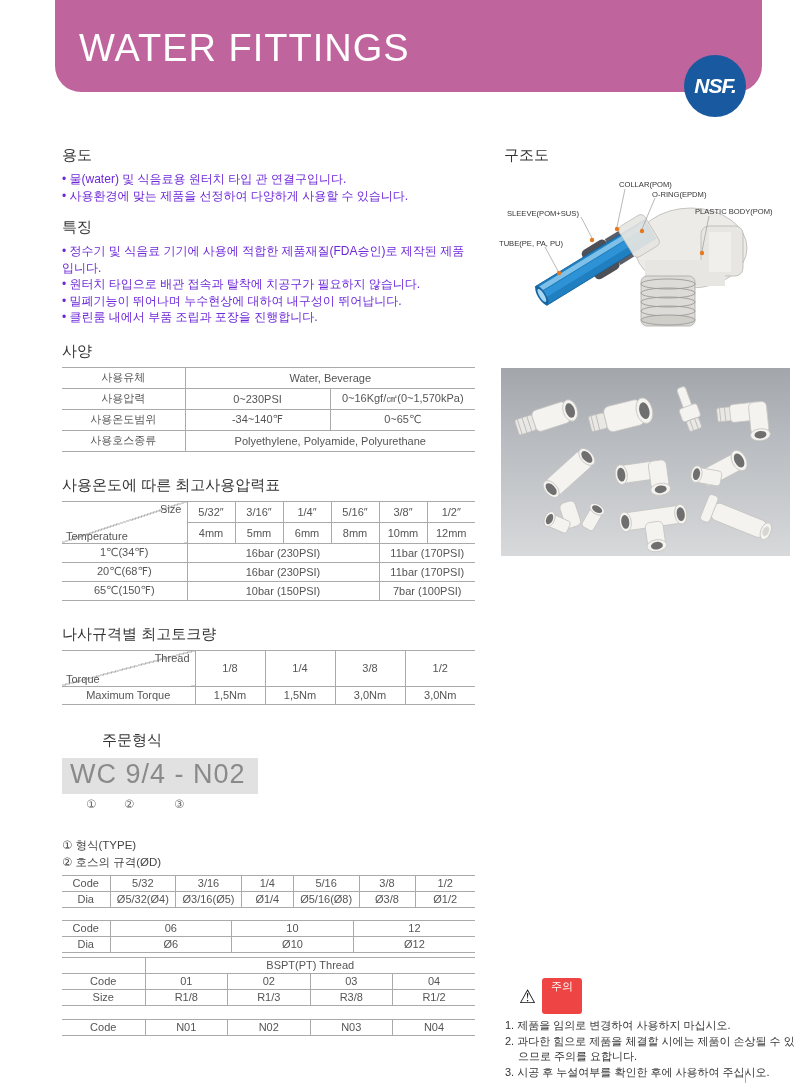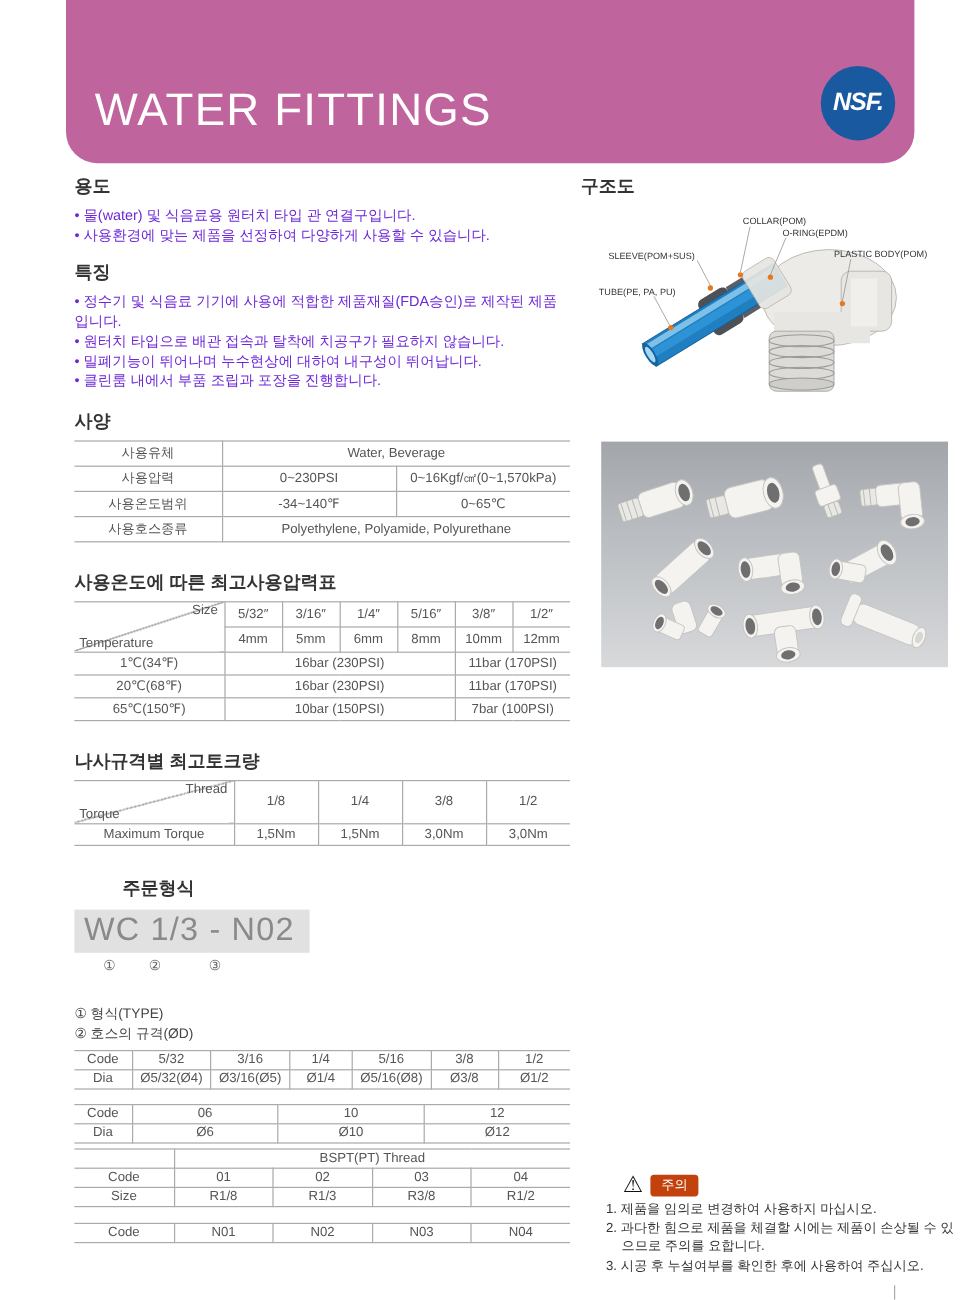--- a/index.html
+++ b/index.html
@@ -1,63 +1,63 @@
 <!DOCTYPE html>
 <html><head>
 <meta charset="utf-8">
 <style>
   html,body{margin:0;padding:0;background:#fff;}
   body{width:809px;height:1083px;position:relative;overflow:hidden;
        font-family:"Liberation Sans","DejaVu Sans",sans-serif;color:#444;}
   
-  .banner{position:absolute;left:55px;top:0;width:707px;height:136px;
+  .banner{position:absolute;left:55px;top:0;width:707px;height:92px;
           background:#c0649e;border-radius:0 0 26px 26px;}
   .banner-title{position:absolute;left:24px;bottom:22px;color:#fff;font-size:38px;
                 letter-spacing:1px;font-weight:normal;}
   .nsf{position:absolute;right:16px;top:55px;width:62px;height:62px;border-radius:50%;
        background:#19599f;display:flex;align-items:center;justify-content:center;}
   .nsf span{color:#fff;font-weight:bold;font-style:italic;font-size:21px;letter-spacing:-1px;}
   
   .leftcol{position:absolute;left:62px;top:146px;width:413px;}
-  .h{font-size:15px;color:#333;font-weight:bold;margin:0 0 6px 0;}
+  .h{font-size:15px;color:#333;font-weight:normal;margin:0 0 6px 0;}
   .bullets div{font-size:12px;color:#6d28d9;line-height:16.5px;}
   .mt14{margin-top:14px;} .mt16{margin-top:16px;} .mt24{margin-top:24px;} .mt26{margin-top:26px;margin-left:40px;}
   
   table.tbl{border-collapse:collapse;width:100%;font-size:11px;color:#555;table-layout:fixed;}
   table.tbl td{border:1px solid #aaa;text-align:center;padding:2.5px 2px;overflow:hidden;white-space:nowrap;}
   table.tbl td:first-child{border-left:none;}
   table.tbl td:last-child{border-right:none;}
   td.diag{position:relative;
      background-image:linear-gradient(to bottom right,transparent calc(50% - .6px),
         #aaa calc(50% - .6px),#aaa calc(50% + .6px),transparent calc(50% + .6px));}
   .dtop{position:absolute;top:1px;right:5px;} .dbot{position:absolute;bottom:1px;left:4px;}
   table.compact td{padding:1.5px 2px;}
   
   .order-code{display:inline-block;background:#e1e1e1;color:#8a8a8a;font-size:27px;
               padding:1px 12px 4px 8px;letter-spacing:1px;}
   .markers{position:relative;height:16px;font-size:11.5px;color:#666;margin-top:3px;}
   .markers span{position:absolute;top:0;}
   .mk1{left:24px;} .mk2{left:62px;} .mk3{left:112px;}
   .legend{font-size:11.5px;color:#444;line-height:17px;}
   
-  .h-struct{position:absolute;left:484px;top:146px;}
+  .h-struct{position:absolute;left:504px;top:146px;}
   .diagram{position:absolute;left:495px;top:168px;}
   .photo{position:absolute;left:501px;top:368px;width:289px;height:188px;
          background:linear-gradient(180deg,#a2a6ab 0%,#b9bcc0 40%,#d7d9db 100%);}
   .dlabel{font-size:7.6px;fill:#333;}
   .leader{stroke:#999;stroke-width:.7;fill:none;}
   .odot{fill:#e6791f;}
   .fbody{fill:#f4f3f0;stroke:#c5c4c1;stroke-width:.8;}
   .fth{fill:#e9e8e5;stroke:#bdbcb9;stroke-width:.7;}
   .fring{fill:#6f6f6f;} .fline{stroke:#b9b8b5;stroke-width:.8;}
   
   .caution{position:absolute;left:505px;top:978px;width:300px;}
   .caution-head{display:flex;align-items:center;gap:6px;margin:0 0 4px 14px;}
   .warn-tri{font-size:19px;color:#111;line-height:19px;}
-  .badge{background:#c2410c;color:#fff;font-size:11px;padding:1px 9px 2px;border-radius:3px;}
+  .badge{background:#ef4444;color:#fff;font-size:11px;padding:1px 9px 20px;border-radius:3px;}
   .caution-items div{font-size:11px;color:#333;line-height:15px;padding-left:13px;
                      text-indent:-13px;margin-top:1px;}
   .crop-mark{position:absolute;left:745px;top:1071px;width:1px;height:12px;background:#aaa;}
 </style>
 </head>
 <body>
 
 <div class="banner">
   <div class="banner-title">WATER FITTINGS</div>
   <div class="nsf">
@@ -184,21 +184,21 @@
       <td>Maximum Torque</td>
       <td>1,5Nm</td>
       <td>1,5Nm</td>
       <td>3,0Nm</td>
       <td>3,0Nm</td>
     </tr>
   </tbody>
     </table>
 
   <div class="h mt26" style="margin-bottom:8px;">주문형식</div>
-  <div class="order-code">WC 1/3 - N02</div>
+  <div class="order-code">WC 9/4 - N02</div>
   <div class="markers">
     <span class="mk1">①</span>
     <span class="mk2">②</span>
     <span class="mk3">③</span>
   </div>
 
   <div class="legend mt24">① 형식(TYPE)</div>
   <div class="legend">② 호스의 규격(ØD)</div>
 
   <table class="tbl compact" style="margin-top:4px">

